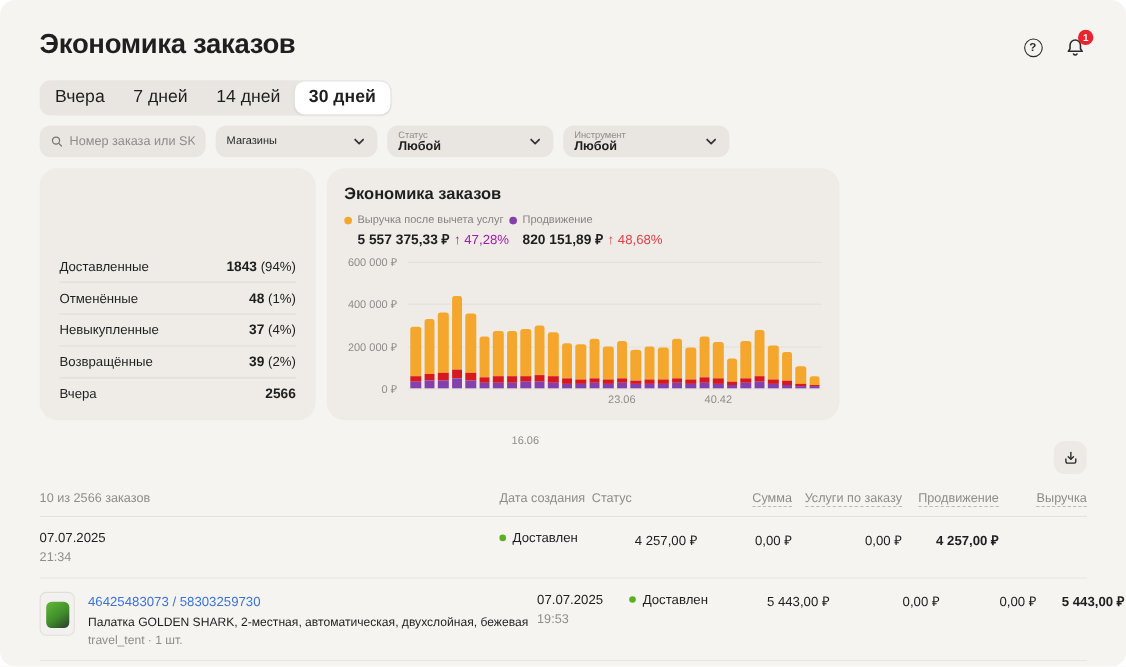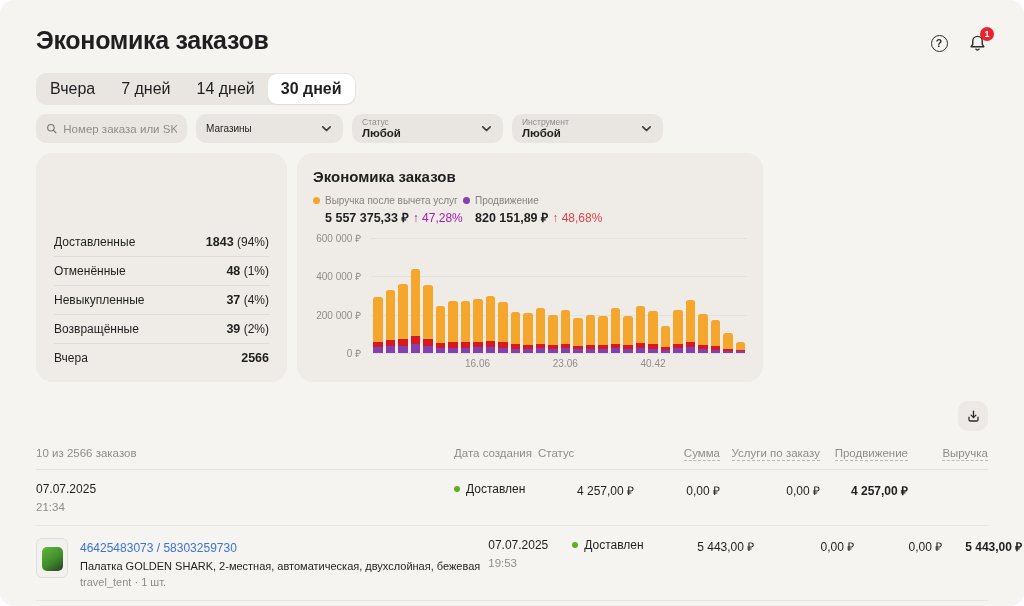--- a/index.html
+++ b/index.html
@@ -363,21 +363,21 @@
                     <div style="height: 1.83333%; background: rgb(132, 64, 173);"></div>
                   </div>
                   <div class="bar">
                     <div style="height: 6.5%; background: rgb(245, 166, 44);"></div>
                     <div style="height: 1.33333%; background: rgb(214, 25, 31);"></div>
                     <div style="height: 1.33333%; background: rgb(132, 64, 173);"></div>
                   </div>
                 </div>
             </div>
             <div class="xlabels">
-                <span class="xtick" style="left: 28.3333%;">16.06</span>
+                <span class="xtick" style="left: 28.3333%; margin-top: 38px;">16.06</span>
                 <span class="xtick" style="left: 51.6667%;">23.06</span>
                 <span class="xtick" style="left: 75%;">40.42</span>
               </div>
           </div>
         </div>
       </div>
     </div>
 
     <div class="toolbar">
       <div class="dl-btn">

